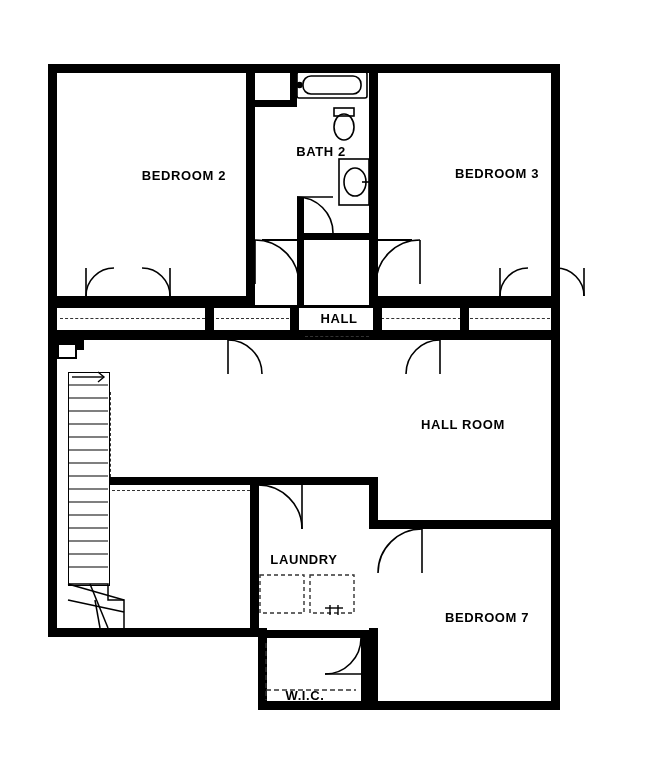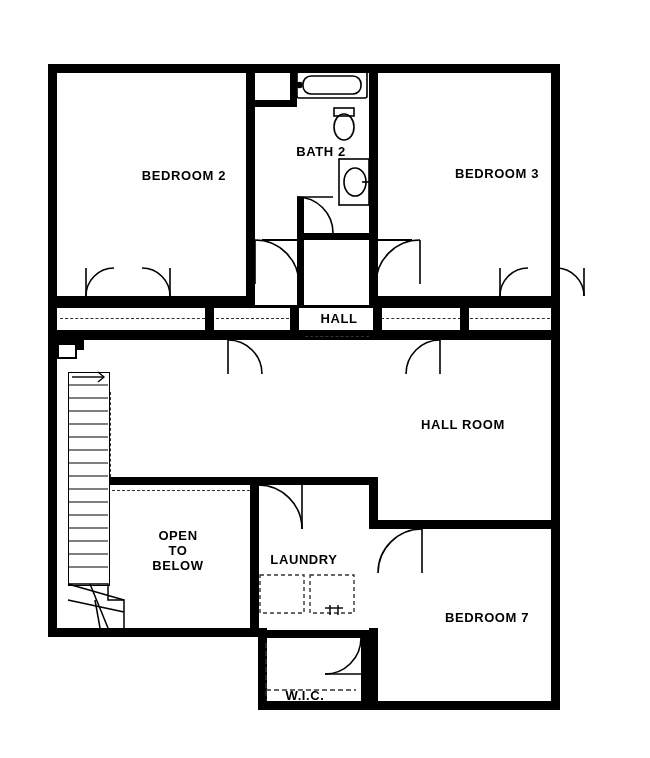--- a/index.html
+++ b/index.html
@@ -222,20 +222,17 @@
       <path d="M262 240 L297 240"></path>
       <path d="M378 240 L412 240"></path>
     </g>
   </svg>
 
   <div class="label" style="left:106px; top:168px; width:120px;text-align:right;">BEDROOM 2</div>
   <div class="label" style="left:281px; top:144px; width:80px;">BATH 2</div>
   <div class="label" style="left:437px; top:166px; width:120px;">BEDROOM 3</div>
   <div class="label" style="left:304px; top:272px; width:70px;margin-top:39px;">HALL</div>
   <div class="label" style="left:398px; top:417px; width:130px;">HALL ROOM</div>
-  <div class="label" style="left:133px; top:528px; width:90px;">OPEN
-TO
-BELOW</div>
   <div class="label" style="left:259px; top:552px; width:90px;">LAUNDRY</div>
   <div class="label" style="left:427px; top:610px; width:120px;">BEDROOM 7</div>
   <div class="label" style="left:270px; top:688px; width:70px;">W.I.C.</div>
 
 </div>
 
 </body></html>

